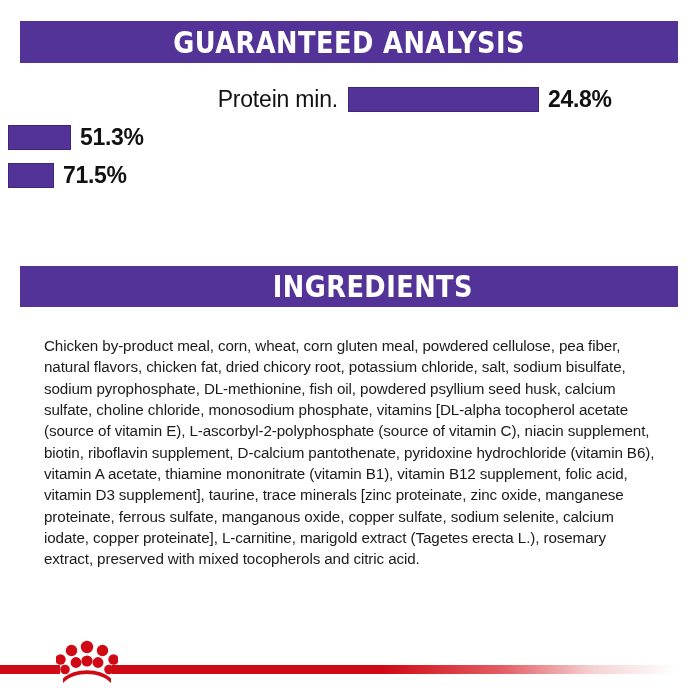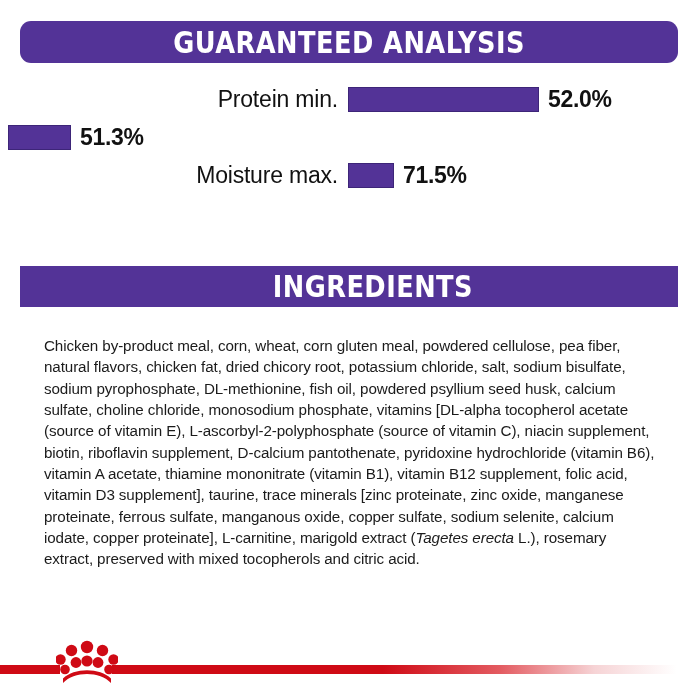--- a/index.html
+++ b/index.html
@@ -36,21 +36,21 @@
     color: #ffffff;
     font-family: "Liberation Sans Narrow", "DejaVu Sans Condensed", "Liberation Sans", sans-serif;
     font-weight: bold;
     font-size: 31px;
     letter-spacing: 0.5px;
     line-height: 1;
     transform: scaleX(0.92);
     white-space: nowrap;
   }
 
-  #banner-guaranteed { top: 21px; height: 42px; border-radius: 11px; }
+  #banner-guaranteed { top: 21px; height: 42px; }
   #banner-ingredients { top: 266px; height: 41px; padding-left: 48px; }
 
   
   .chart {
     position: absolute;
     top: 80px;
     left: 8px;
     width: 700px;
   }
   .chart-row {
@@ -94,21 +94,20 @@
     top: 320px;
     left: 44px;
     width: 614px;
     font-size: 15.2px;
     line-height: 21.3px;
     color: #1b1b1b;
     text-align: left;
     letter-spacing: -0.1px;
   }
   .ingredients-body .sci {
-    font-style: italic;
   }
 
   
   .footer {
     position: absolute;
     left: 0;
     bottom: 0;
     width: 700px;
     height: 80px;
   }
@@ -143,31 +142,30 @@
 
   <div class="banner" id="banner-guaranteed">
     <span class="banner-title">GUARANTEED ANALYSIS</span>
   </div>
 
   <div class="chart" id="chart">
       <div class="chart-row">
         <div class="row-label">Protein min.</div>
         <div class="row-bar-wrap">
           <div class="row-bar" style="width: 191px; background: rgb(83, 51, 151);"></div>
-          <div class="row-value">52.0%</div>
+          <div class="row-value">24.8%</div>
         </div>
       </div>
       <div class="chart-row">
         <div class="row-bar-wrap">
           <div class="row-bar" style="width: 63px; background: rgb(83, 51, 151);"></div>
           <div class="row-value">51.3%</div>
         </div>
       </div>
       <div class="chart-row">
-        <div class="row-label">Moisture max.</div>
         <div class="row-bar-wrap">
           <div class="row-bar" style="width: 46px; background: rgb(83, 51, 151);"></div>
           <div class="row-value">71.5%</div>
         </div>
       </div>
     </div>
 
   <div class="banner" id="banner-ingredients">
     <span class="banner-title">INGREDIENTS</span>
   </div>

